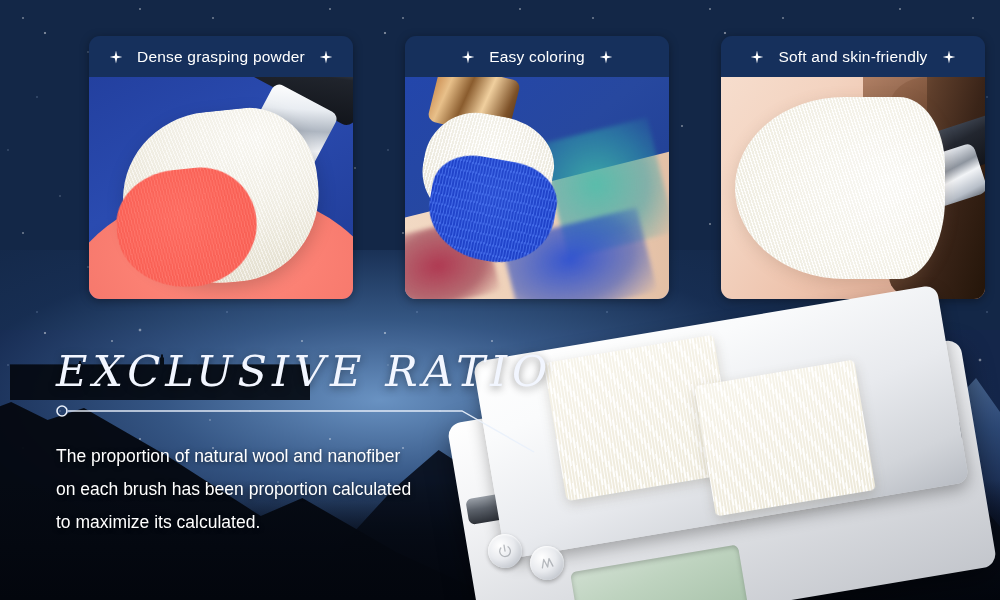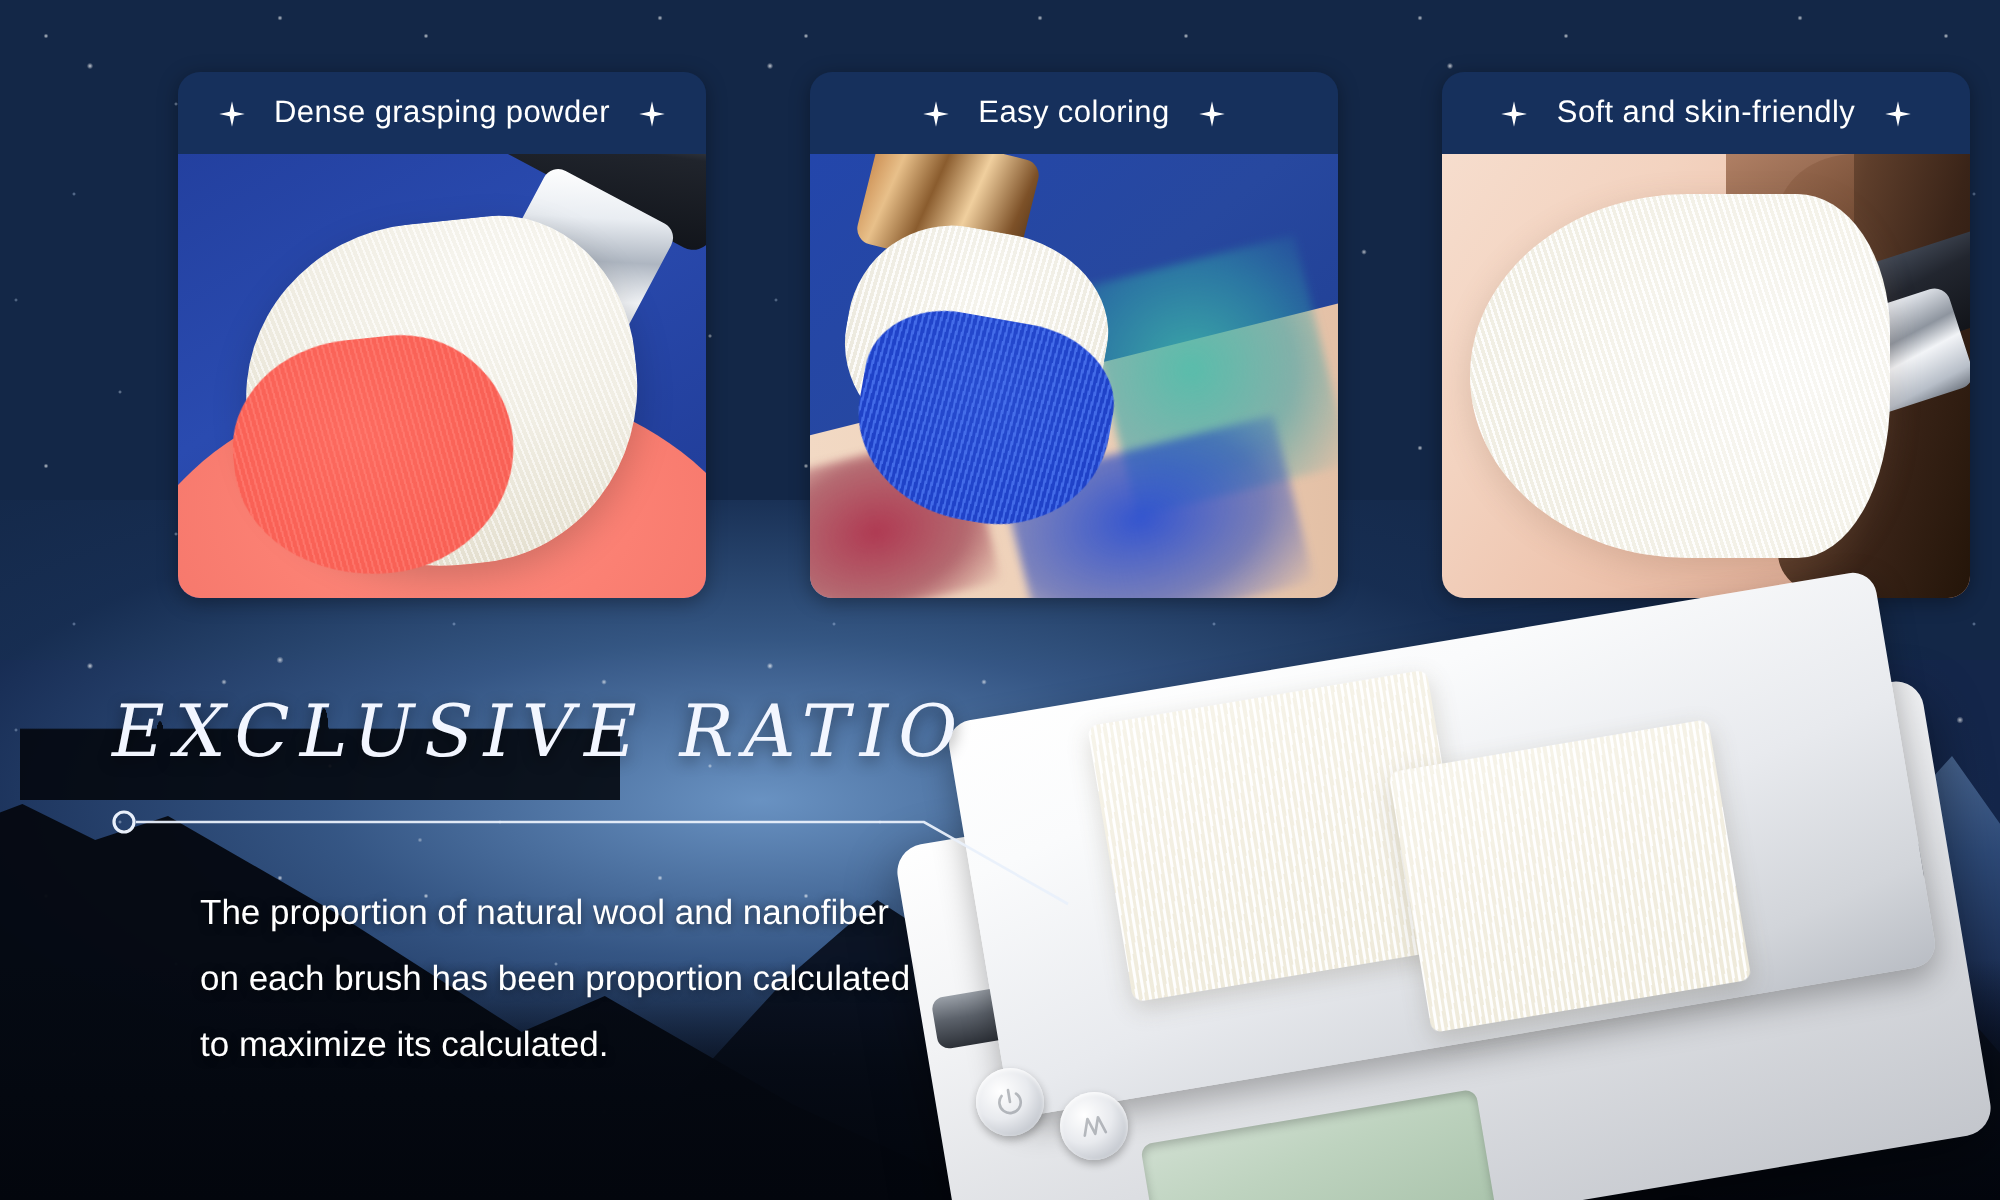--- a/index.html
+++ b/index.html
@@ -270,36 +270,35 @@
     border-radius:34% 38% 46% 48% / 34% 36% 52% 50%;
     transform:rotate(10deg);
     filter:blur(.3px);
   }
 
   
   .headline {
     position:absolute; left:56px; top:346px;
     color:#f2f6ff;
     font-family:"DejaVu Serif","Liberation Serif",serif;
-    font-size:36px;
+    font-size:43px;
     font-weight:400;
     letter-spacing:5px;
     font-style:italic;
     text-shadow:0 2px 8px rgba(0,0,0,.45);
     white-space:nowrap;
   }
 
   .paragraph {
     position:absolute; left:56px; top:440px; width:420px;
     color:#ffffff;
     font-size:17.5px;
     line-height:33px;
     font-weight:400;
     text-shadow:0 1px 5px rgba(0,0,0,.6);
-    margin-left:44px;
   }
   .paragraph span { display:block; white-space:nowrap; }
 
   
   .scale { position:absolute; left:446px; top:312px; width:560px; height:300px; }
   .scale-body {
     position:absolute; left:16px; top:68px; width:520px; height:230px;
     background:linear-gradient(168deg,#ffffff 0%,#f2f3f5 30%,#dcdee2 62%,#c3c6cc 100%);
     transform:rotate(-9.5deg);
     border-radius:14px;

